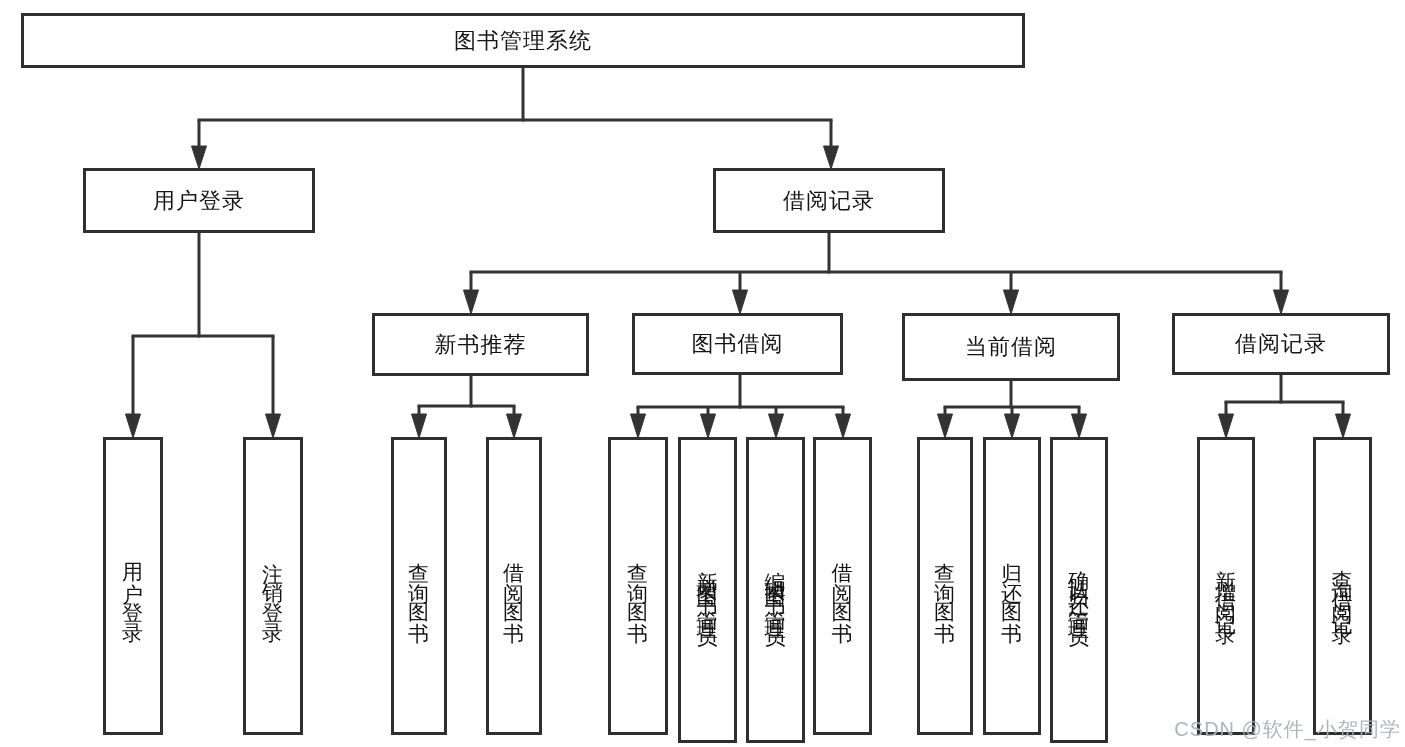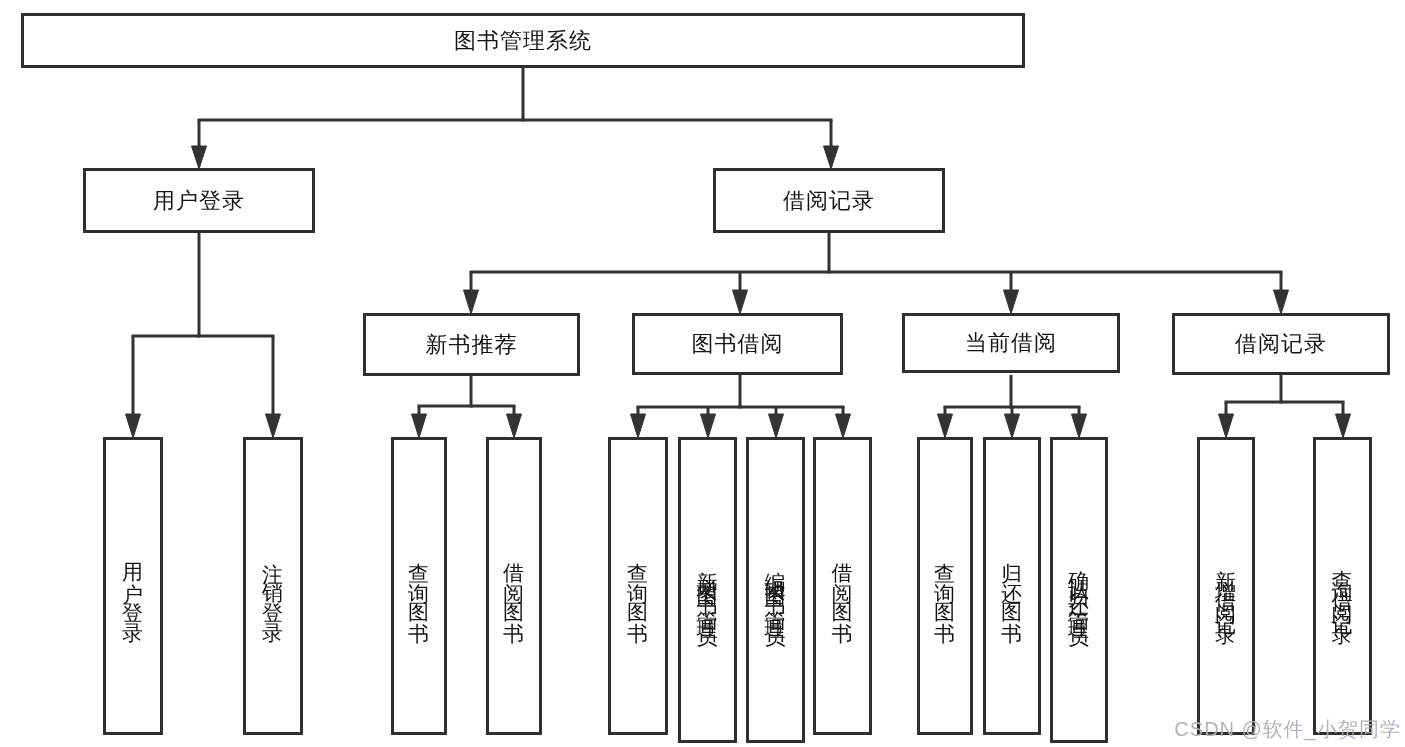--- a/index.html
+++ b/index.html
@@ -105,27 +105,27 @@
     <span class="hlabel">图书管理系统</span>
   </div>
 
   <div class="box" style="left:83px;top:168px;width:232px;height:65px;">
     <span class="hlabel">用户登录</span>
   </div>
   <div class="box" style="left:713px;top:168px;width:232px;height:65px;">
     <span class="hlabel">借阅记录</span>
   </div>
 
-  <div class="box" style="left:363px;top:313px;width:217px;height:63px;">
+  <div class="box" style="left:372px;top:313px;width:217px;height:63px;">
     <span class="hlabel">新书推荐</span>
   </div>
   <div class="box" style="left:632px;top:313px;width:211px;height:62px;">
     <span class="hlabel">图书借阅</span>
   </div>
-  <div class="box" style="left:902px;top:313px;width:218px;height:60px;">
+  <div class="box" style="left:902px;top:313px;width:218px;height:68px;">
     <span class="hlabel">当前借阅</span>
   </div>
   <div class="box" style="left:1172px;top:313px;width:218px;height:62px;justify-content:center;">
     <span class="hlabel">借阅记录</span>
   </div>
 
   <div class="box" style="left:103px;top:437px;width:60px;height:298px;">
     <span class="vtext sp-wide">用户登录</span>
   </div>
   <div class="box" style="left:243px;top:437px;width:60px;height:298px;">

